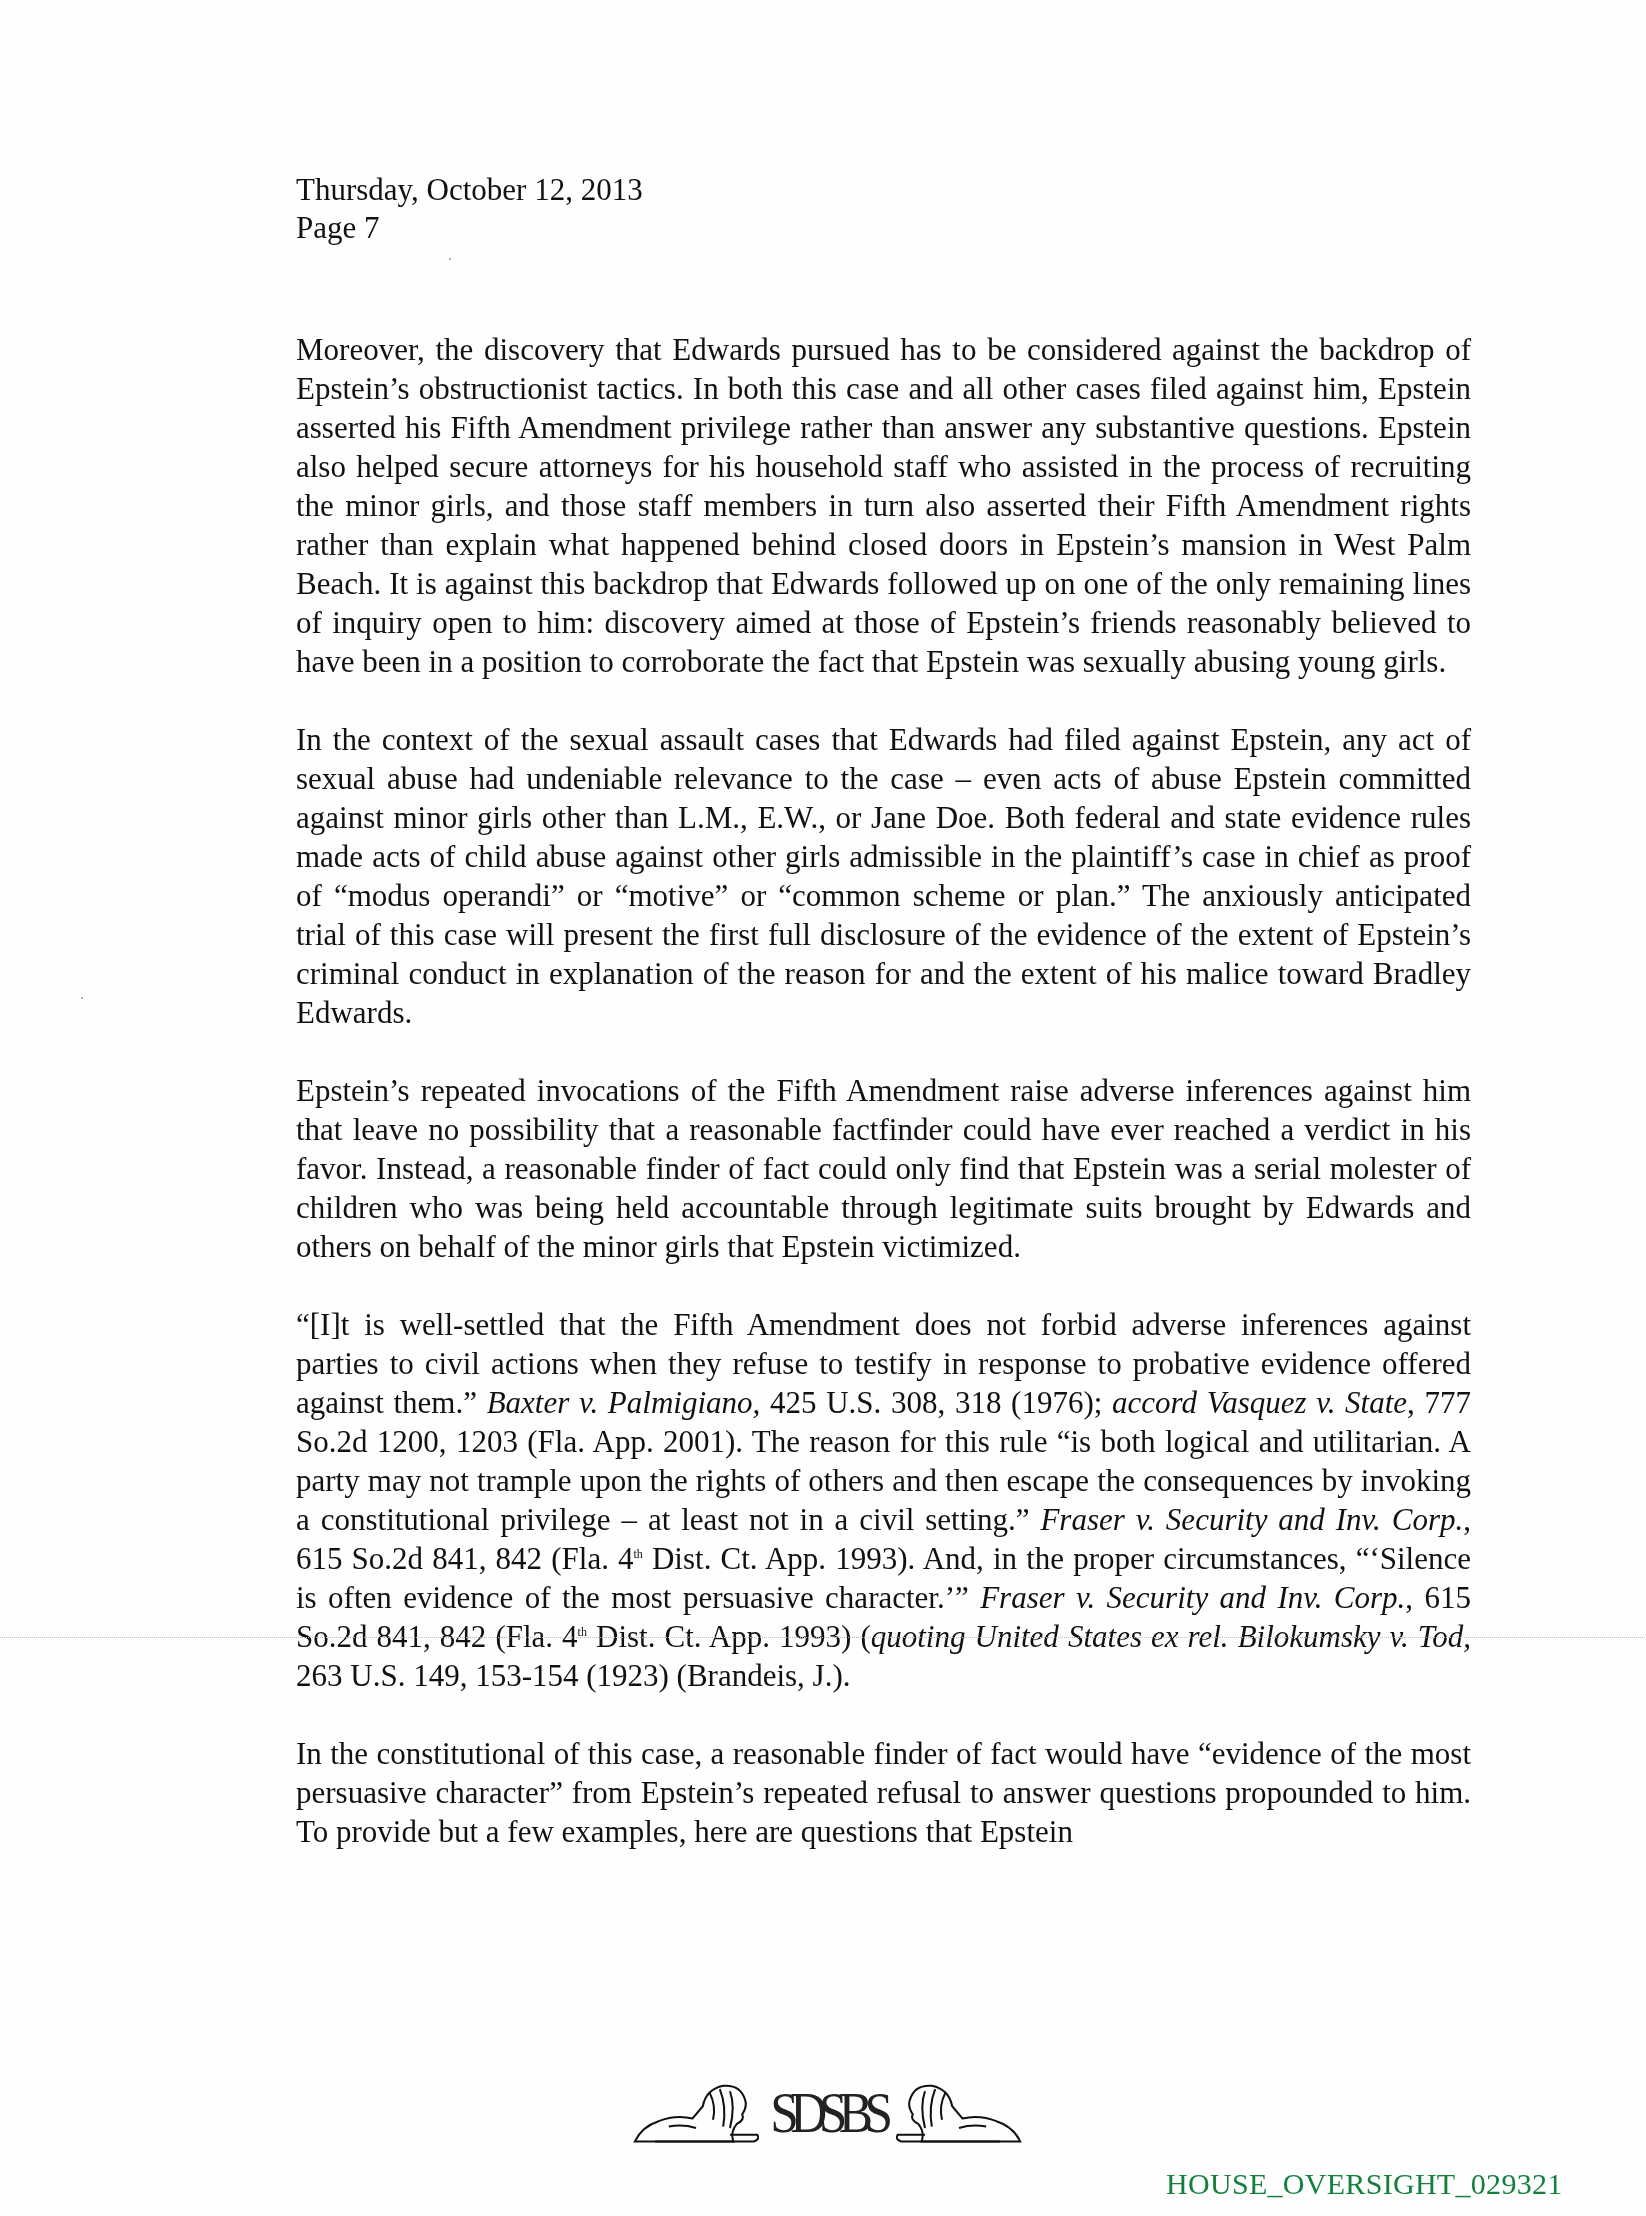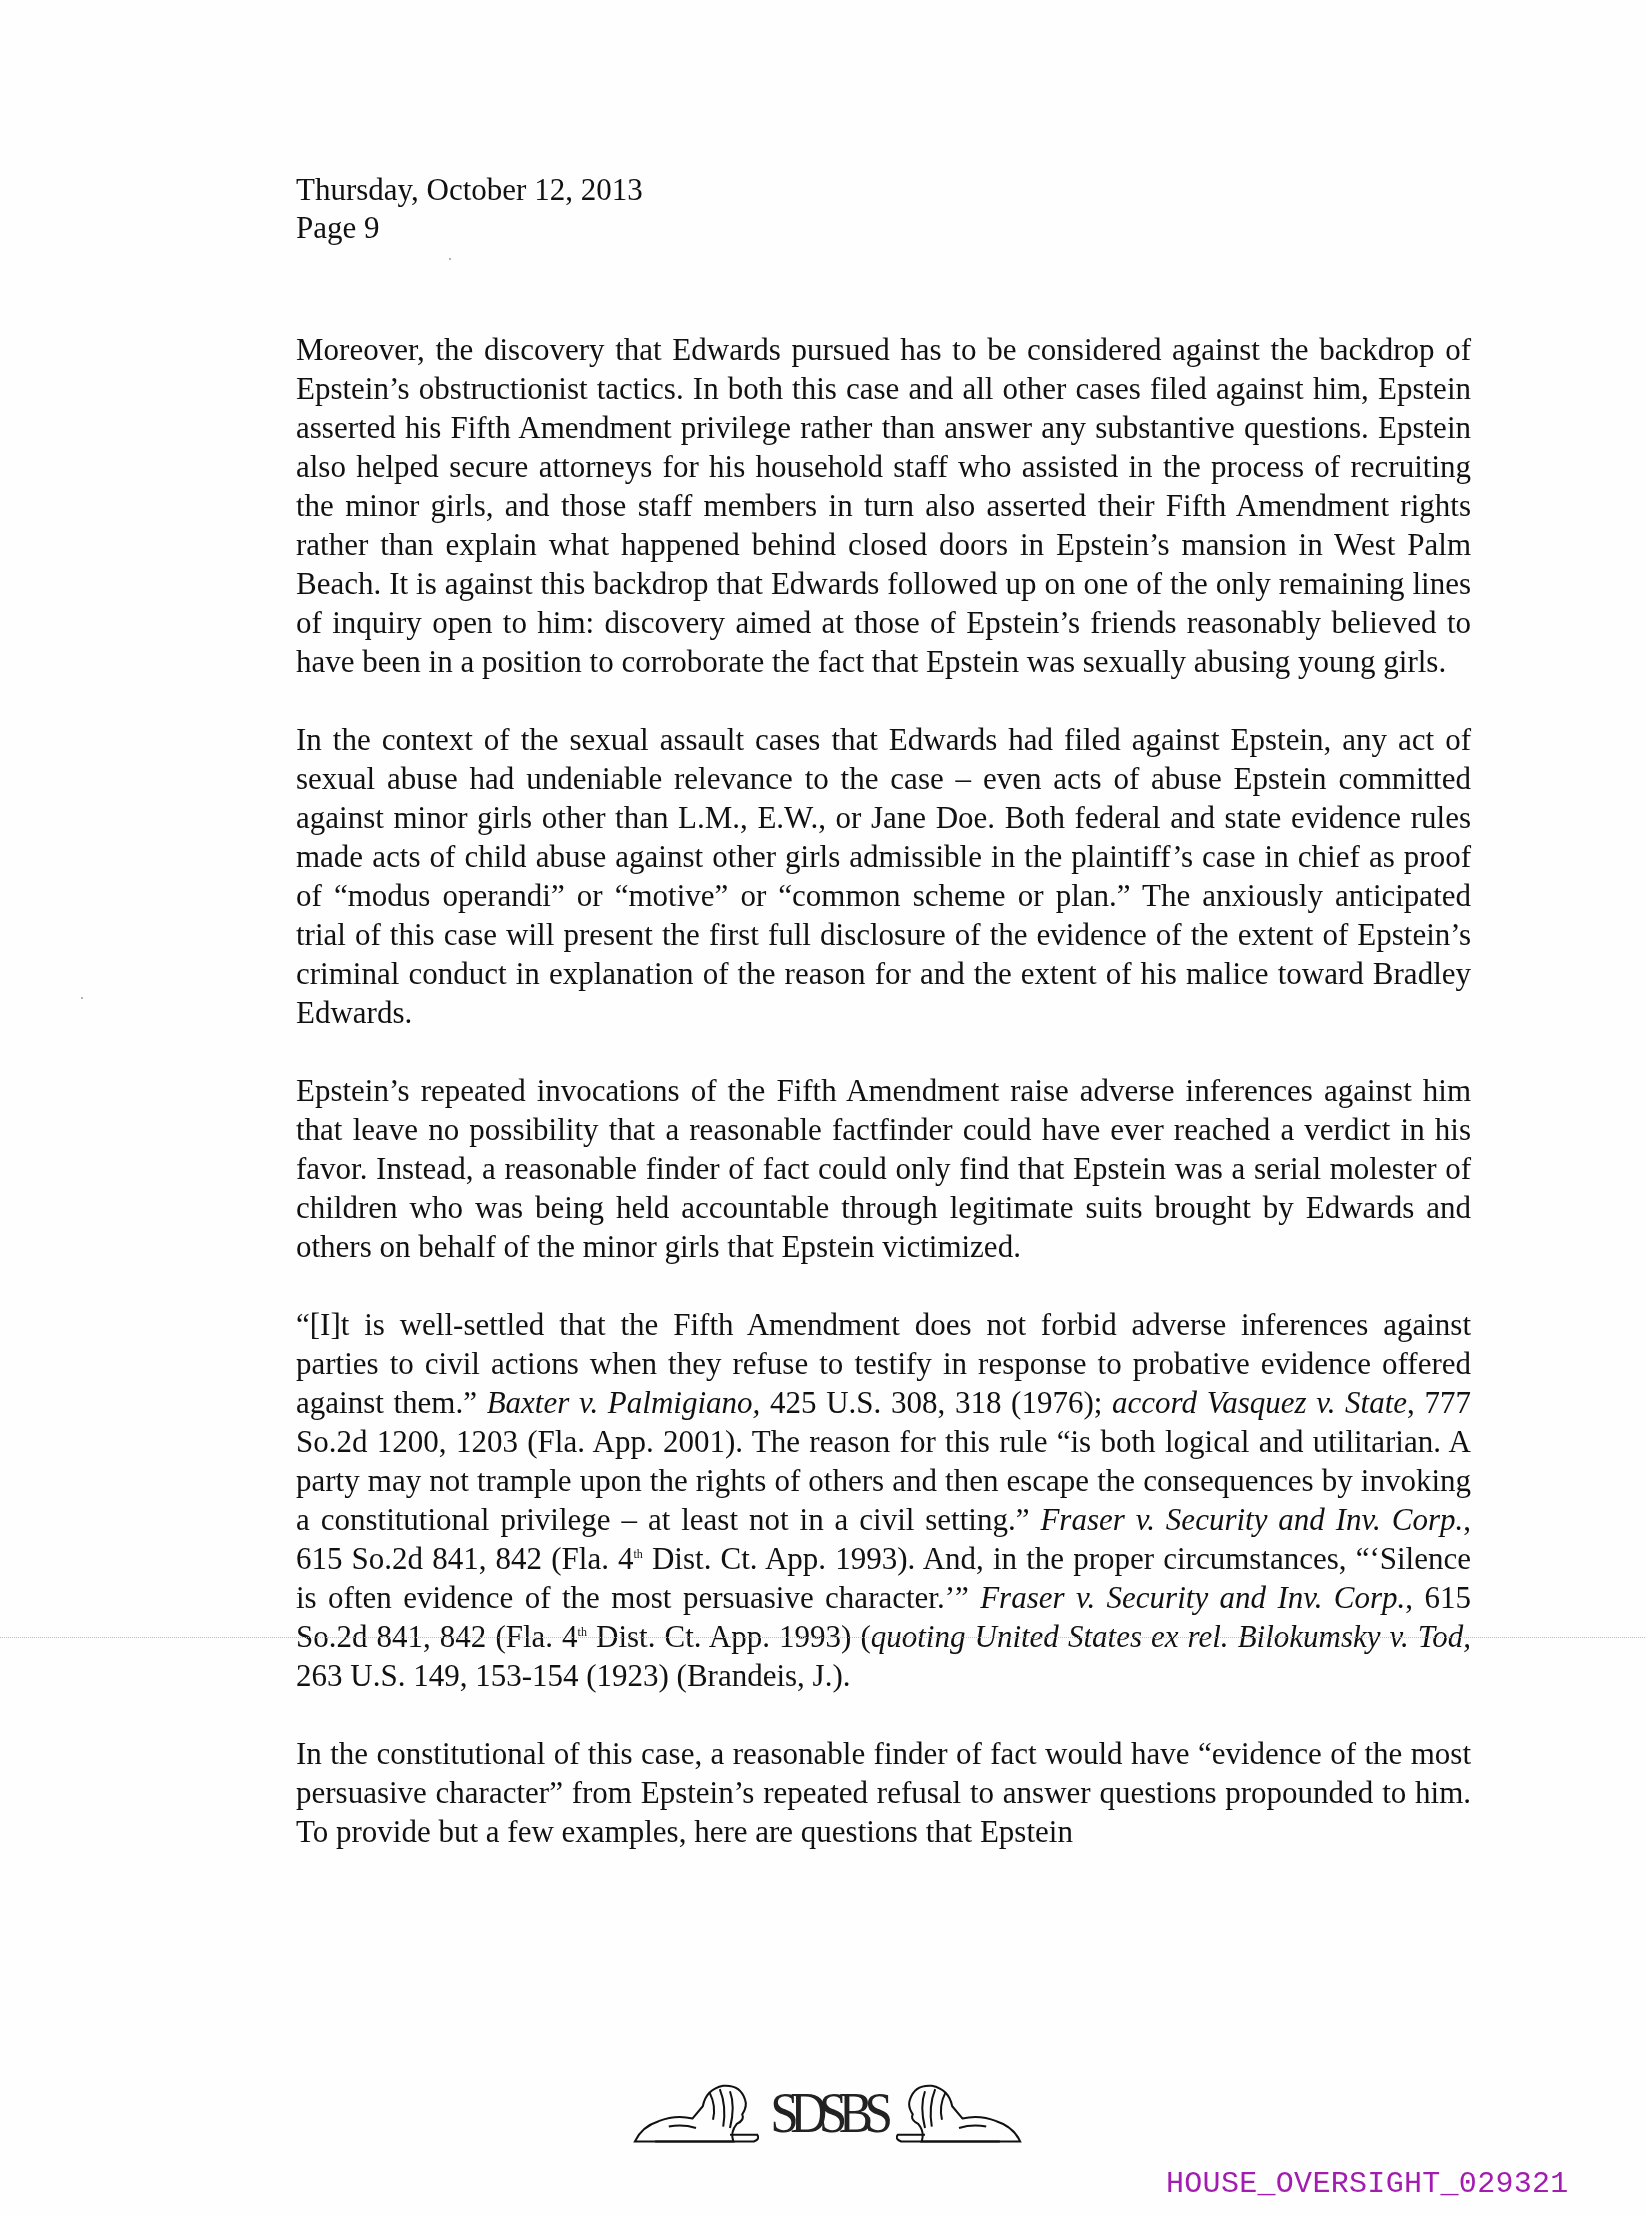--- a/index.html
+++ b/index.html
@@ -26,33 +26,33 @@
     display: flex; align-items: center; justify-content: center;
   }
   .lion { width: 136px; height: 68px; }
   .monogram {
     font-family: "Liberation Serif", "DejaVu Serif", serif;
     font-size: 57px; letter-spacing: -9.5px; color: #222; line-height: 1;
     transform: scaleX(0.9);
   }
   .bates {
     position: absolute; left: 1166px; top: 2167px;
-    font-family: Liberation Mono, monospace;
-    font-size: 30px; color: #a21caf; letter-spacing: 0.3px;
+    font-family: Liberation Serif, serif;
+    font-size: 30px; color: #15803d; letter-spacing: 0.3px;
   }
   .speck { position: absolute; width: 2px; height: 2px; background: #999; border-radius: 50%; }
 </style>
 </head>
 <body>
 
 <div class="page">
 
   <div class="header">
     <div>Thursday, October 12, 2013</div>
-    <div>Page 9</div>
+    <div>Page 7</div>
   </div>
 
   <div class="body-text">
     <p class="para">Moreover, the discovery that Edwards pursued has to be considered against the backdrop of Epstein’s obstructionist tactics.  In both this case and all other cases filed against him, Epstein asserted his Fifth Amendment privilege rather than answer any substantive questions.  Epstein also helped secure attorneys for his household staff who assisted in the process of recruiting the minor girls, and those staff members in turn also asserted their Fifth Amendment rights rather than explain what happened behind closed doors in Epstein’s mansion in West Palm Beach.  It is against this backdrop that Edwards followed up on one of the only remaining lines of inquiry open to him: discovery aimed at those of Epstein’s friends reasonably believed to have been in a position to corroborate the fact that Epstein was sexually abusing young girls.</p>
     <p class="para">In the context of the sexual assault cases that Edwards had filed against Epstein, any act of sexual abuse had undeniable relevance to the case – even acts of abuse Epstein committed against minor girls other than L.M., E.W., or Jane Doe.  Both federal and state evidence rules made acts of child abuse against other girls admissible in the plaintiff’s case in chief as proof of “modus operandi” or “motive” or “common scheme or plan.”  The anxiously anticipated trial of this case will present the first full disclosure of the evidence of the extent of Epstein’s criminal conduct in explanation of the reason for and the extent of his malice toward Bradley Edwards.</p>
     <p class="para">Epstein’s repeated invocations of the Fifth Amendment raise adverse inferences against him that leave no possibility that a reasonable factfinder could have ever reached a verdict in his favor.  Instead, a reasonable finder of fact could only find that Epstein was a serial molester of children who was being held accountable through legitimate suits brought by Edwards and others on behalf of the minor girls that Epstein victimized.</p>
     <p class="para"><span>“[I]t is well-settled that the Fifth Amendment does not forbid adverse inferences against parties to civil actions when they refuse to testify in response to probative evidence offered against them.”  </span><i>Baxter v. Palmigiano,</i><span> 425 U.S. 308, 318 (1976); </span><i>accord Vasquez v. State</i><span>, 777 So.2d 1200, 1203 (Fla. App. 2001). The reason for this rule “is both logical and utilitarian.  A party may not trample upon the rights of others and then escape the consequences by invoking a constitutional privilege – at least not in a civil setting.”  </span><i>Fraser v. Security and Inv. Corp.</i><span>, 615 So.2d 841, 842 (Fla. 4</span><sup>th</sup><span> Dist. Ct. App. 1993).  And, in the proper circumstances, “‘Silence is often evidence of the most persuasive character.’”  </span><i>Fraser v. Security and Inv. Corp.</i><span>, 615 So.2d 841, 842 (Fla. 4</span><sup>th</sup><span> Dist. Ct. App. 1993) (</span><i>quoting United States ex rel. Bilokumsky v. Tod,</i><span> 263 U.S. 149, 153-154 (1923) (Brandeis, J.).</span></p>
     <p class="para">In the constitutional of this case, a reasonable finder of fact would have “evidence of the most persuasive character” from Epstein’s repeated refusal to answer questions propounded to him.  To provide but a few examples, here are questions that Epstein</p>
   </div>
 

